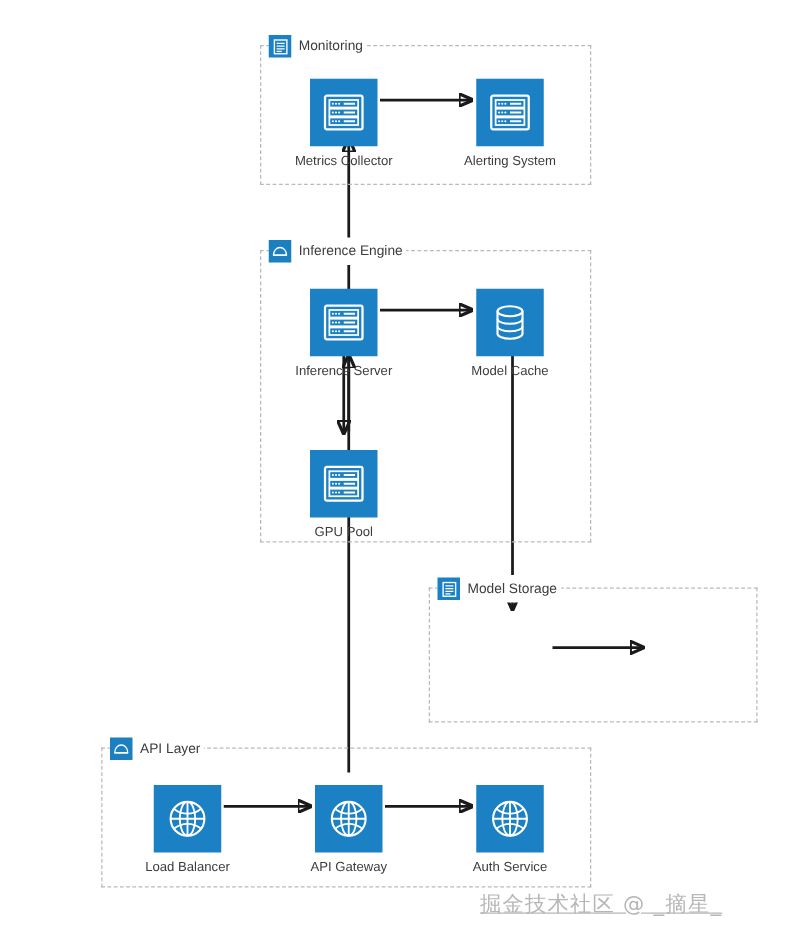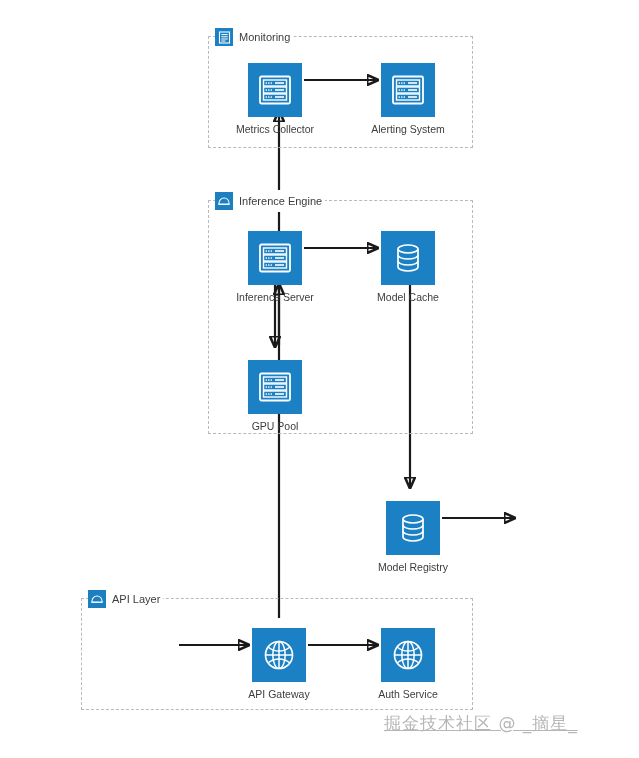--- a/index.html
+++ b/index.html
@@ -164,20 +164,34 @@
       <span class="group-icon cloud">
         <svg width="14" height="12" viewBox="0 0 14 12">
           <path d="M1.8 9.2 C1.8 5.4 4.2 3.0 7.0 3.0 C9.8 3.0 12.2 5.4 12.2 9.2 Z" fill="none" stroke="#ffffff" stroke-width="1.1" stroke-linejoin="round"></path>
           <line x1="1.6" y1="9.2" x2="12.4" y2="9.2" stroke="#ffffff" stroke-width="1.1"></line>
         </svg>
       </span>
       <span class="group-title">Inference Engine</span>
     </div>
   </div>
 
+  <div class="group" style="left:343px; top:470px; width:263px; height:108px;">
+    <div class="group-header">
+      <span class="group-icon">
+        <svg width="13" height="13" viewBox="0 0 13 13">
+          <rect x="1.5" y="1" width="10" height="11" fill="none" stroke="#ffffff" stroke-width="1.1"></rect>
+          <line x1="3.3" y1="3.6" x2="9.7" y2="3.6" stroke="#ffffff" stroke-width="1"></line>
+          <line x1="3.3" y1="5.8" x2="9.7" y2="5.8" stroke="#ffffff" stroke-width="1"></line>
+          <line x1="3.3" y1="8" x2="9.7" y2="8" stroke="#ffffff" stroke-width="1"></line>
+          <line x1="3.3" y1="10" x2="7.4" y2="10" stroke="#ffffff" stroke-width="1"></line>
+        </svg>
+      </span>
+      <span class="group-title">Model Storage</span>
+    </div>
+  </div>
 
   <div class="group" style="left:81px; top:598px; width:392px; height:112px;">
     <div class="group-header">
       <span class="group-icon cloud">
         <svg width="14" height="12" viewBox="0 0 14 12">
           <path d="M1.8 9.2 C1.8 5.4 4.2 3.0 7.0 3.0 C9.8 3.0 12.2 5.4 12.2 9.2 Z" fill="none" stroke="#ffffff" stroke-width="1.1" stroke-linejoin="round"></path>
           <line x1="1.6" y1="9.2" x2="12.4" y2="9.2" stroke="#ffffff" stroke-width="1.1"></line>
         </svg>
       </span>
       <span class="group-title">API Layer</span>
@@ -285,57 +299,59 @@
         <line x1="18" y1="18" x2="27" y2="18" stroke="#ffffff" stroke-width="1.6"></line>
         <circle cx="9.3" cy="25" r="0.85" fill="#ffffff"></circle>
         <circle cx="11.8" cy="25" r="0.85" fill="#ffffff"></circle>
         <circle cx="14.3" cy="25" r="0.85" fill="#ffffff"></circle>
         <line x1="18" y1="25" x2="27" y2="25" stroke="#ffffff" stroke-width="1.6"></line>
       </svg>
     </div>
     <div class="node-label">GPU Pool</div>
   </div>
 
-  <div class="node" style="left:386px; top:491px;">
-    <div class="node-box">
-      <svg width="36" height="36" viewBox="0 0 36 36">
-        <ellipse cx="18" cy="9" rx="10" ry="4" fill="none" stroke="#ffffff" stroke-width="1.7"></ellipse>
-        <path d="M8 9 V27 A10 4 0 0 0 28 27 V9" fill="none" stroke="#ffffff" stroke-width="1.7"></path>
-        <path d="M8 15 A10 4 0 0 0 28 15" fill="none" stroke="#ffffff" stroke-width="1.5"></path>
-        <path d="M8 21 A10 4 0 0 0 28 21" fill="none" stroke="#ffffff" stroke-width="1.5"></path>
-      </svg>
-    </div>
-    <div class="node-label">Model Registry</div>
-  </div>
-
-
-
-  <div class="node" style="left:252px; top:618px;align-items:center;">
+
+
+  <div class="node" style="left:123px; top:618px;">
     <div class="node-box">
       <svg width="34" height="34" viewBox="0 0 34 34">
         <circle cx="17" cy="17" r="13.5" fill="none" stroke="#ffffff" stroke-width="1.7"></circle>
         <ellipse cx="17" cy="17" rx="6.2" ry="13.5" fill="none" stroke="#ffffff" stroke-width="1.5"></ellipse>
         <line x1="3.5" y1="17" x2="30.5" y2="17" stroke="#ffffff" stroke-width="1.5"></line>
         <path d="M6.3 9.2 A17 17 0 0 0 27.7 9.2" fill="none" stroke="#ffffff" stroke-width="1.4"></path>
         <path d="M6.3 24.8 A17 17 0 0 1 27.7 24.8" fill="none" stroke="#ffffff" stroke-width="1.4"></path>
         <line x1="17" y1="3.5" x2="17" y2="30.5" stroke="#ffffff" stroke-width="1.5"></line>
       </svg>
     </div>
-    <div class="node-label">API Gateway</div>
-  </div>
-
-  <div class="node" style="left:381px; top:618px;">
+    <div class="node-label">Load Balancer</div>
+  </div>
+
+  <div class="node" style="left:252px; top:618px;align-items:center;">
     <div class="node-box">
       <svg width="34" height="34" viewBox="0 0 34 34">
         <circle cx="17" cy="17" r="13.5" fill="none" stroke="#ffffff" stroke-width="1.7"></circle>
         <ellipse cx="17" cy="17" rx="6.2" ry="13.5" fill="none" stroke="#ffffff" stroke-width="1.5"></ellipse>
         <line x1="3.5" y1="17" x2="30.5" y2="17" stroke="#ffffff" stroke-width="1.5"></line>
         <path d="M6.3 9.2 A17 17 0 0 0 27.7 9.2" fill="none" stroke="#ffffff" stroke-width="1.4"></path>
         <path d="M6.3 24.8 A17 17 0 0 1 27.7 24.8" fill="none" stroke="#ffffff" stroke-width="1.4"></path>
         <line x1="17" y1="3.5" x2="17" y2="30.5" stroke="#ffffff" stroke-width="1.5"></line>
       </svg>
     </div>
+    <div class="node-label">API Gateway</div>
+  </div>
+
+  <div class="node" style="left:381px; top:618px;">
+    <div class="node-box">
+      <svg width="34" height="34" viewBox="0 0 34 34">
+        <circle cx="17" cy="17" r="13.5" fill="none" stroke="#ffffff" stroke-width="1.7"></circle>
+        <ellipse cx="17" cy="17" rx="6.2" ry="13.5" fill="none" stroke="#ffffff" stroke-width="1.5"></ellipse>
+        <line x1="3.5" y1="17" x2="30.5" y2="17" stroke="#ffffff" stroke-width="1.5"></line>
+        <path d="M6.3 9.2 A17 17 0 0 0 27.7 9.2" fill="none" stroke="#ffffff" stroke-width="1.4"></path>
+        <path d="M6.3 24.8 A17 17 0 0 1 27.7 24.8" fill="none" stroke="#ffffff" stroke-width="1.4"></path>
+        <line x1="17" y1="3.5" x2="17" y2="30.5" stroke="#ffffff" stroke-width="1.5"></line>
+      </svg>
+    </div>
     <div class="node-label">Auth Service</div>
   </div>
 
   <div class="watermark">掘金技术社区 @ _摘星_</div>
 
 </div>
 
 </body></html>

